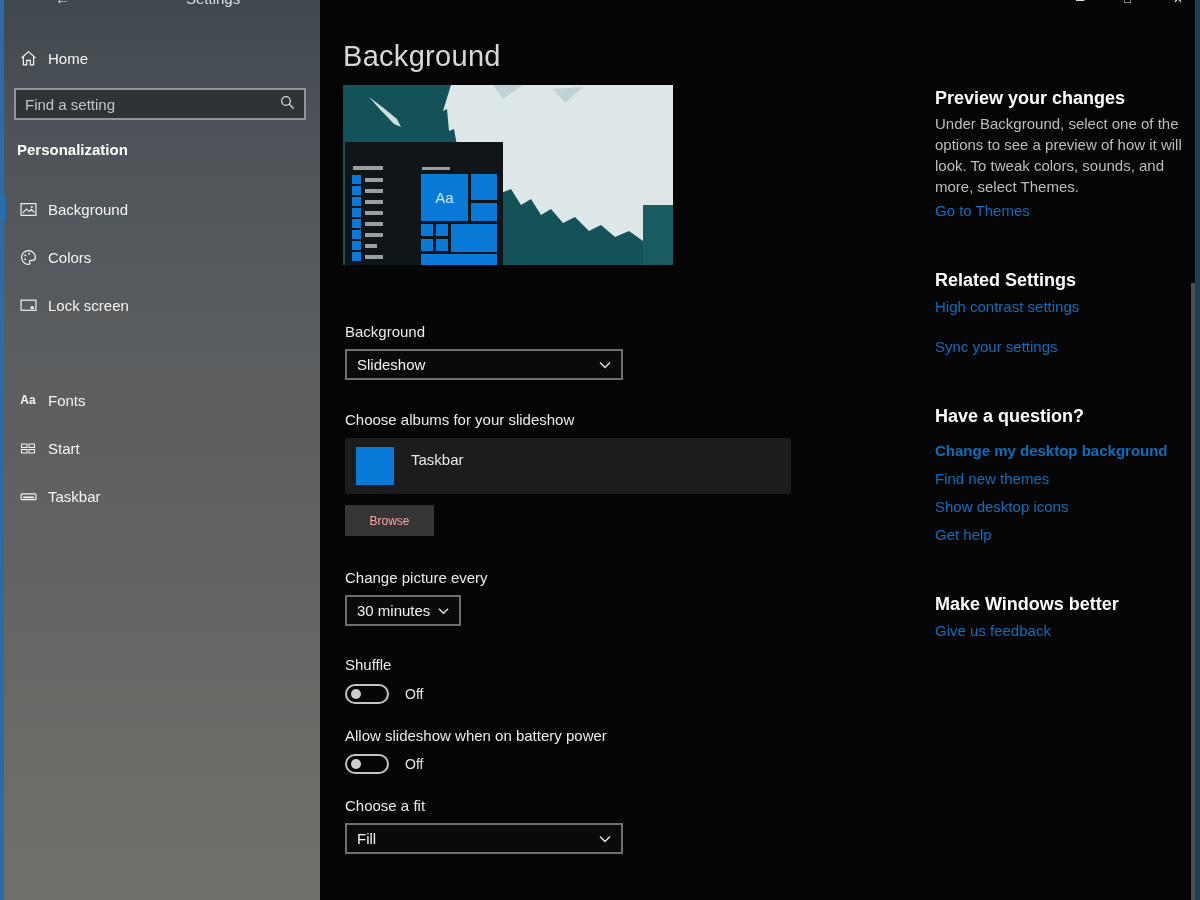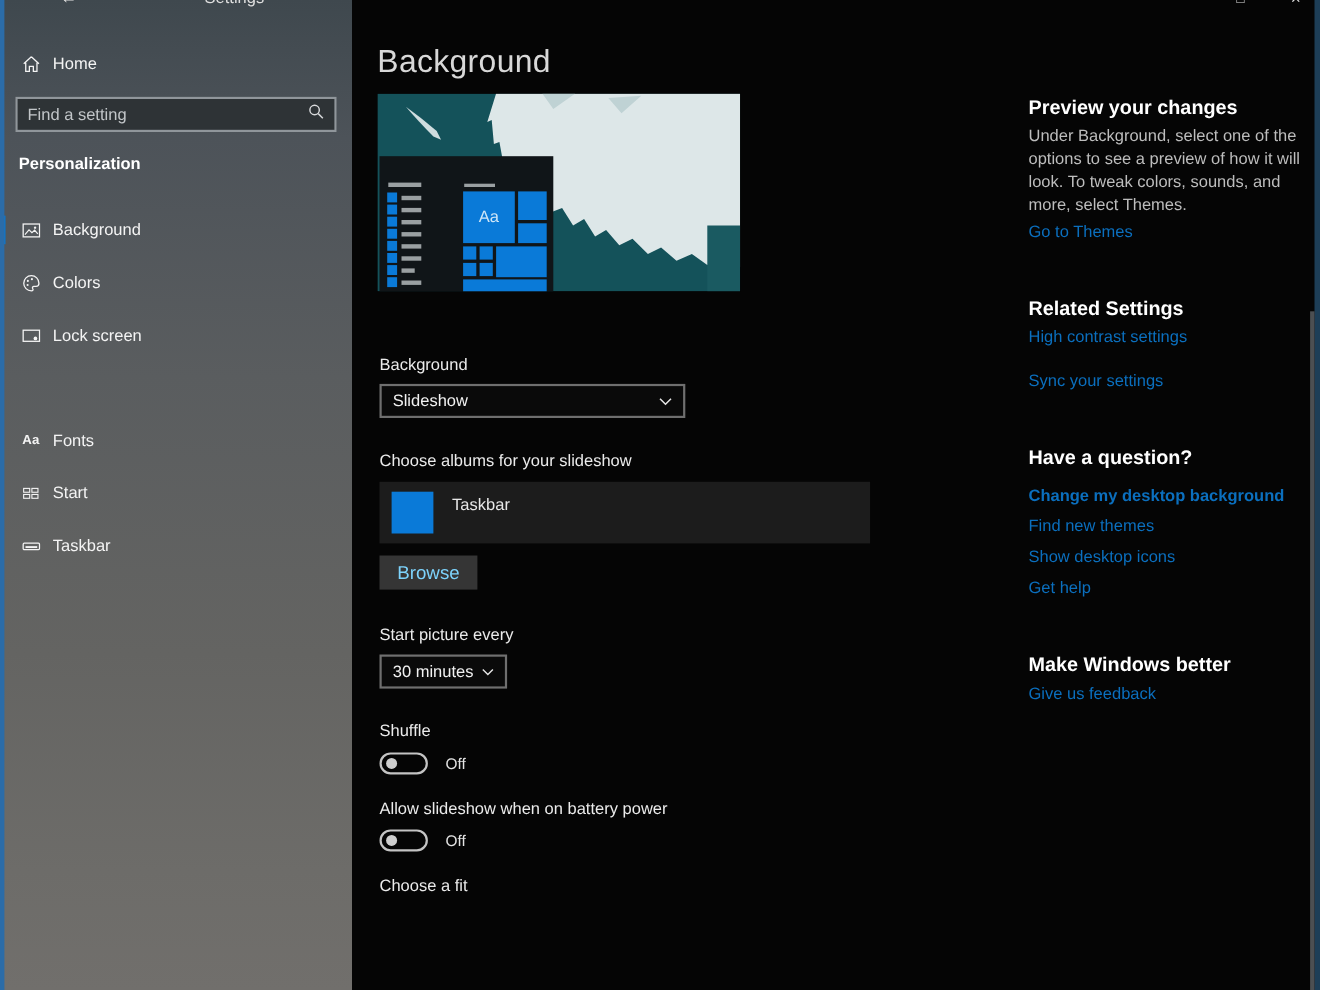--- a/index.html
+++ b/index.html
@@ -41,21 +41,21 @@
 
   .dropdown{position:absolute;height:31px;background:#0a0a0a;border:2px solid #6f6f6f;
     display:flex;align-items:center;justify-content:space-between;color:#f2f2f2;font-size:15px;cursor:default;}
   .dropdown .val{margin-left:10px;}
   .dropdown .chev{margin-right:10px;display:flex;align-items:center;}
 
   .album-row{position:absolute;left:345px;top:438px;width:446px;height:56px;background:#1c1c1c;display:flex;}
   .album-sq{width:38px;height:38px;background:#0a7ad8;margin:9px 0 0 11px;flex:0 0 auto;}
   .album-name{color:#e8e8e8;font-size:15px;margin:13px 0 0 17px;}
 
-  .btn{position:absolute;background:#353535;color:#7dd3fc;font-size:17px;border:none;
+  .btn{position:absolute;background:#353535;color:#fca5a5;font-size:12px;border:none;
     display:flex;align-items:center;justify-content:center;}
 
   .toggle-row{position:absolute;display:flex;align-items:center;}
   .toggle{width:44px;height:20px;border:2px solid #c4c4c4;border-radius:10px;position:relative;background:transparent;}
   .toggle .knob{position:absolute;left:4px;top:3px;width:10px;height:10px;border-radius:50%;background:#cecece;}
   .toggle-state{margin-left:16px;color:#e4e4e4;font-size:14px;}
 
   
   .aside-hdr{position:absolute;left:935px;color:#ffffff;font-size:18px;font-weight:bold;}
   .aside-body{position:absolute;left:935px;width:254px;color:#bdbdbd;font-size:15px;line-height:21px;}
@@ -218,21 +218,21 @@
     </span>
   </div>
 
   <div class="label" style="left:345px;top:411px;">Choose albums for your slideshow</div>
   <div class="album-row">
     <div class="album-sq"></div>
     <div class="album-name">Taskbar</div>
   </div>
   <button class="btn" style="left:345px;top:505px;width:89px;height:31px;">Browse</button>
 
-  <div class="label" style="left:345px;top:569px;">Start picture every</div>
+  <div class="label" style="left:345px;top:569px;">Change picture every</div>
   <div class="dropdown" style="left:345px;top:595px;width:116px;">
     <span class="val">30 minutes</span>
     <span class="chev">
       <svg width="11" height="8" viewBox="0 0 12 8">
           <path d="M1 1.5 L6 6.5 L11 1.5" stroke="#e6e6e6" stroke-width="1.4" fill="none"></path>
         </svg>
     </span>
   </div>
 
   <div class="label" style="left:345px;top:656px;">Shuffle</div>
@@ -245,20 +245,28 @@
 
   <div class="label" style="left:345px;top:727px;">Allow slideshow when on battery power</div>
   <div class="toggle-row" style="left:345px;top:754px;">
     <div class="toggle">
         <div class="knob"></div>
       </div>
     <span class="toggle-state">Off</span>
   </div>
 
   <div class="label" style="left:345px;top:797px;">Choose a fit</div>
+  <div class="dropdown" style="left:345px;top:823px;width:278px;">
+    <span class="val">Fill</span>
+    <span class="chev">
+      <svg width="12" height="8" viewBox="0 0 12 8">
+          <path d="M1 1.5 L6 6.5 L11 1.5" stroke="#e6e6e6" stroke-width="1.4" fill="none"></path>
+        </svg>
+    </span>
+  </div>
 
   <div class="aside-hdr" style="top:88px;">Preview your changes</div>
   <div class="aside-body" style="top:113px;">Under Background, select one of the options to see a preview of how it will look. To tweak colors, sounds, and more, select Themes.</div>
   <div class="link" style="top:202px;">Go to Themes</div>
 
   <div class="aside-hdr" style="top:270px;">Related Settings</div>
   <div class="link" style="top:298px;">High contrast settings</div>
   <div class="link" style="top:338px;">Sync your settings</div>
 
   <div class="aside-hdr" style="top:406px;">Have a question?</div>

